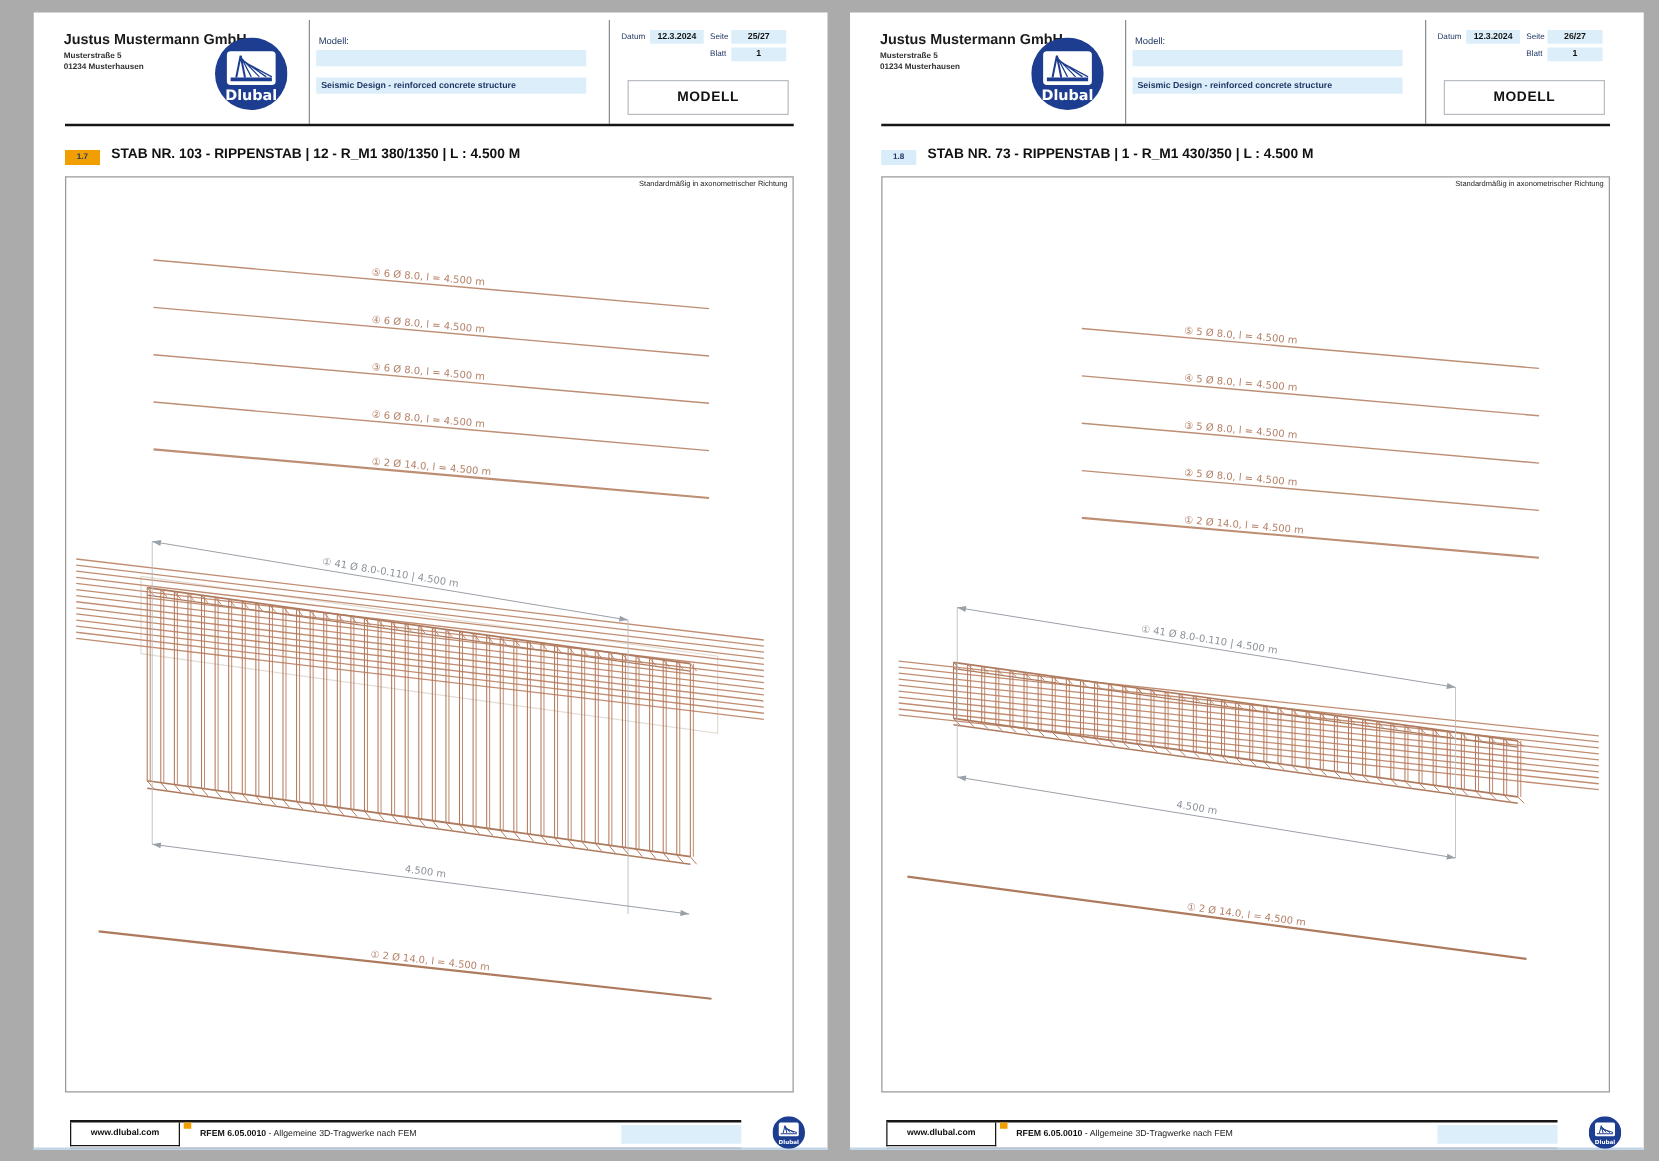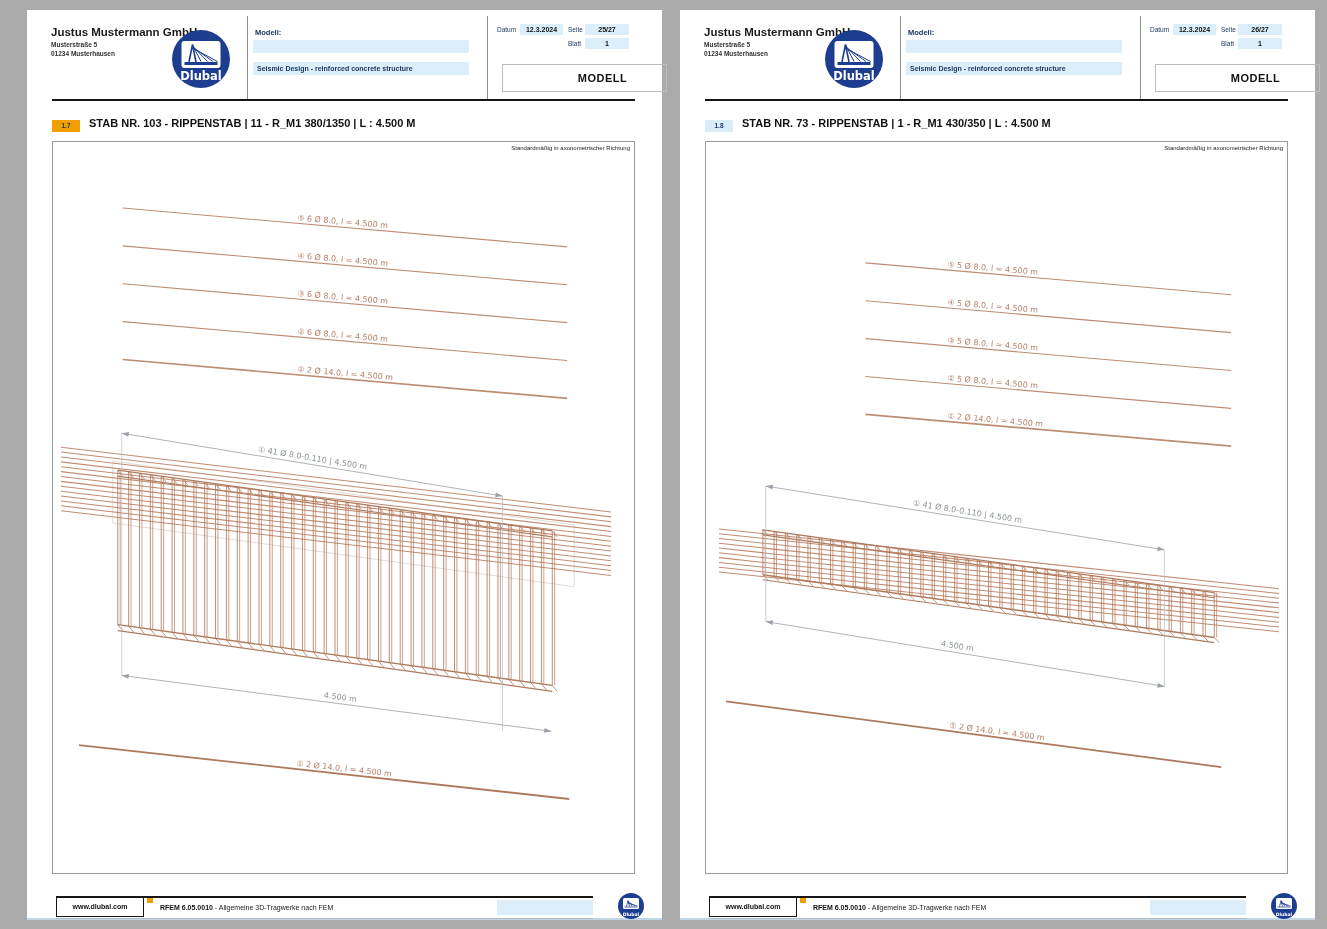--- a/index.html
+++ b/index.html
@@ -9,33 +9,33 @@
         border-bottom:2px solid #c3d6e8;}
   .page1{left:27px;} .page2{left:680px;}
 
   
   .company-name{position:absolute;left:24px;top:16px;font-size:11.5px;font-weight:bold;color:#1a1a1a;}
   .addr1{position:absolute;left:24px;top:31px;font-size:6.5px;font-weight:bold;color:#333;}
   .addr2{position:absolute;left:24px;top:40px;font-size:6.5px;font-weight:bold;color:#333;}
   .logo{position:absolute;left:145px;top:20px;width:58px;height:58px;}
   .vdiv{position:absolute;top:6px;width:1px;height:83px;background:#8a8f94;}
   .vdiv1{left:220px;} .vdiv2{left:460px;}
-  .model-label{position:absolute;left:228px;top:18px;font-size:7.5px;font-weight:bold;color:#1f3864;}
+  .model-label{position:absolute;left:228px;top:18px;font-size:7.5px;font-weight:normal;color:#1f3864;}
   .blue{background:#dceef9;}
   .model-name{position:absolute;left:226px;top:30px;width:216px;height:13px;}
   .model-desc{position:absolute;left:226px;top:52px;width:216px;height:13px;
               font-size:7px;font-weight:bold;color:#1f3864;line-height:13px;padding-left:4px;box-sizing:border-box;}
   .meta-label{position:absolute;font-size:6.5px;color:#1f3864;}
   .meta-field{position:absolute;height:11px;font-size:7px;font-weight:bold;color:#111;
               text-align:center;line-height:11px;}
   .lab-datum{left:470px;top:16px;} .fld-datum{left:493px;top:14px;width:43px;}
   .lab-seite{left:541px;top:16px;} .fld-seite{left:558px;top:14px;width:44px;}
   .lab-blatt{left:541px;top:30px;} .fld-blatt{left:558px;top:28px;width:44px;}
   .modell-box{position:absolute;left:475px;top:54px;width:127px;height:26px;border:1px solid #b9bec4;
-              font-size:11px;font-weight:bold;color:#111;text-align:center;line-height:26px;letter-spacing:.5px;padding-left:36px;}
+              font-size:11px;font-weight:bold;color:#111;text-align:center;line-height:26px;letter-spacing:.5px;}
   .hdr-rule{position:absolute;left:25px;top:89px;width:583px;height:2px;background:#161616;}
 
   
   .badge{position:absolute;left:25px;top:110px;width:28px;height:12px;font-size:6.5px;font-weight:bold;
          color:#1f3864;text-align:center;line-height:12px;}
   .badge-orange{background:#f09e00;}
   .badge-blue{background:#d9ecf9;}
   .sec-title{position:absolute;left:62px;top:107px;font-size:11px;font-weight:bold;color:#111;}
 
   
@@ -86,21 +86,21 @@
     <div class="meta-label lab-datum">Datum</div>
     <div class="meta-field fld-datum blue">12.3.2024</div>
     <div class="meta-label lab-seite">Seite</div>
     <div class="meta-field fld-seite blue">25/27</div>
     <div class="meta-label lab-blatt">Blatt</div>
     <div class="meta-field fld-blatt blue">1</div>
     <div class="modell-box">MODELL</div>
     <div class="hdr-rule"></div>
 
     <div class="badge badge-orange">1.7</div>
-    <div class="sec-title">STAB NR. 103 - RIPPENSTAB | 11 - R_M1 380/1350 | L : 4.500 M</div>
+    <div class="sec-title">STAB NR. 103 - RIPPENSTAB | 12 - R_M1 380/1350 | L : 4.500 M</div>
 
     <div class="frame">
       <svg id="dw0" viewBox="0 0 583 733">
           <polygon points="60,320 523,384 523,446 60,382" fill="none" stroke="#e3dcd4" stroke-width="1"></polygon>
           <line x1="8" y1="306" x2="560" y2="371" stroke="#c18d72" stroke-width="1.05"></line>
           <line x1="8" y1="310.9" x2="560" y2="375.9" stroke="#c18d72" stroke-width="1.05"></line>
           <line x1="8" y1="315.8" x2="560" y2="380.8" stroke="#c18d72" stroke-width="1.05"></line>
           <line x1="8" y1="320.7" x2="560" y2="385.7" stroke="#c18d72" stroke-width="1.05"></line>
           <line x1="8" y1="325.6" x2="560" y2="390.6" stroke="#c18d72" stroke-width="1.05"></line>
           <line x1="8" y1="330.5" x2="560" y2="395.5" stroke="#c18d72" stroke-width="1.05"></line>

